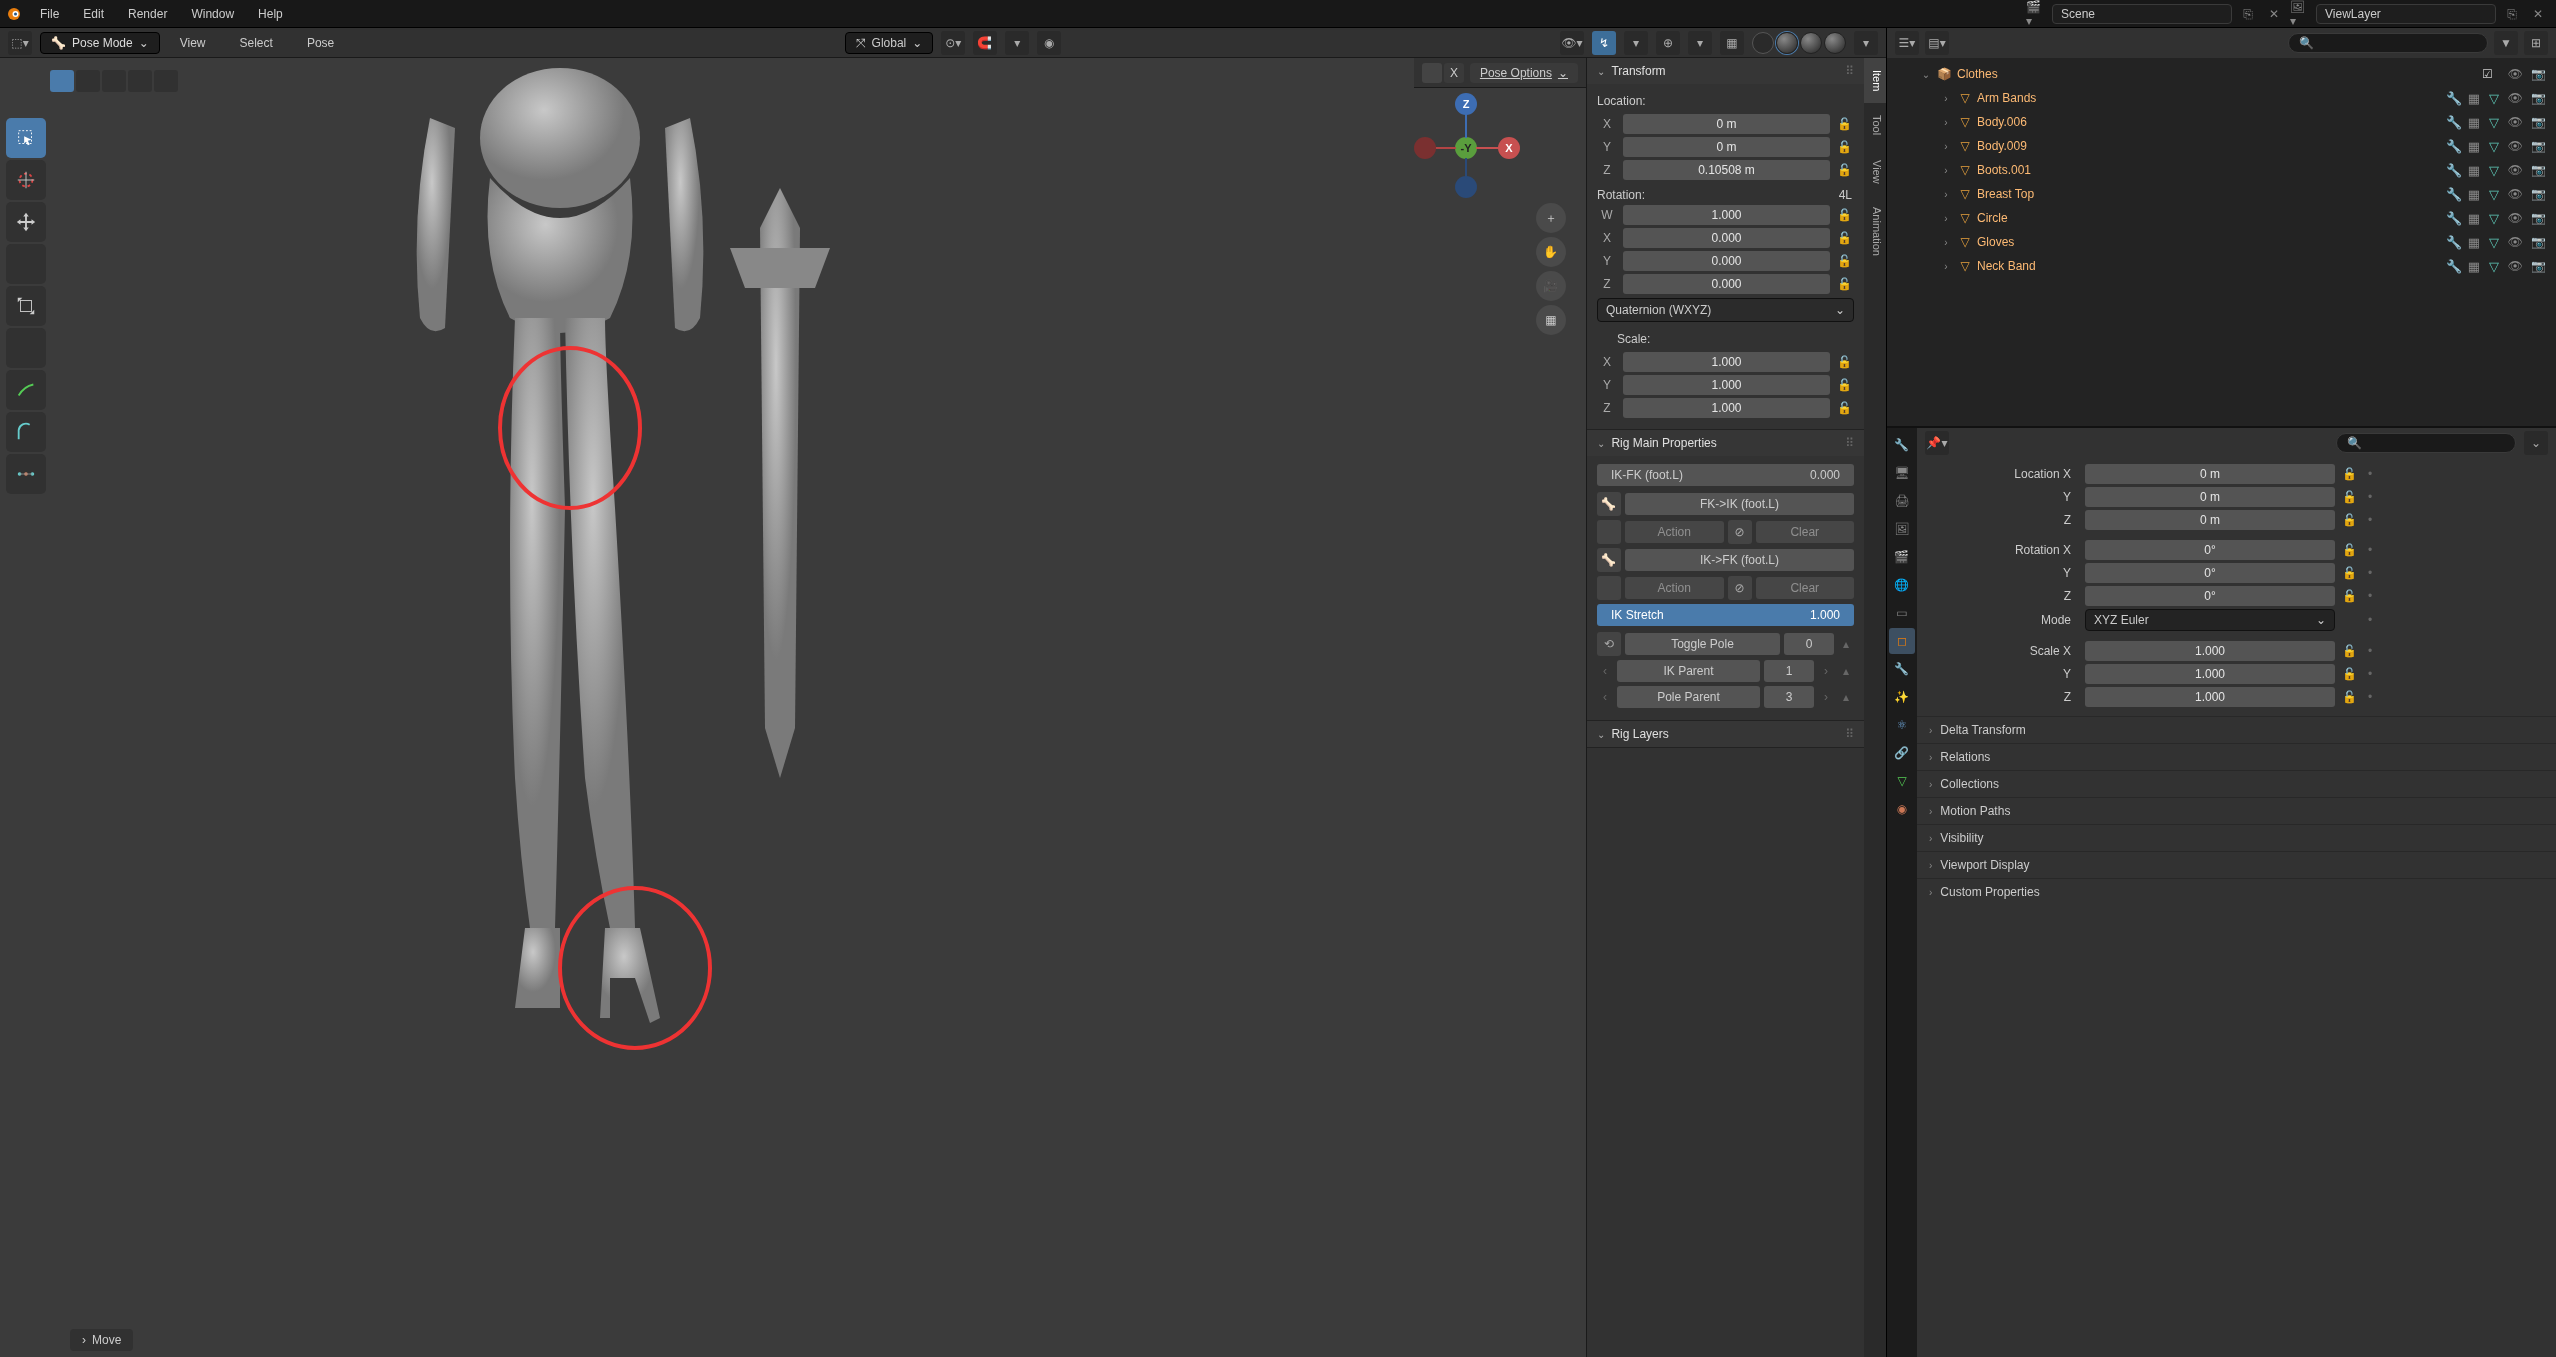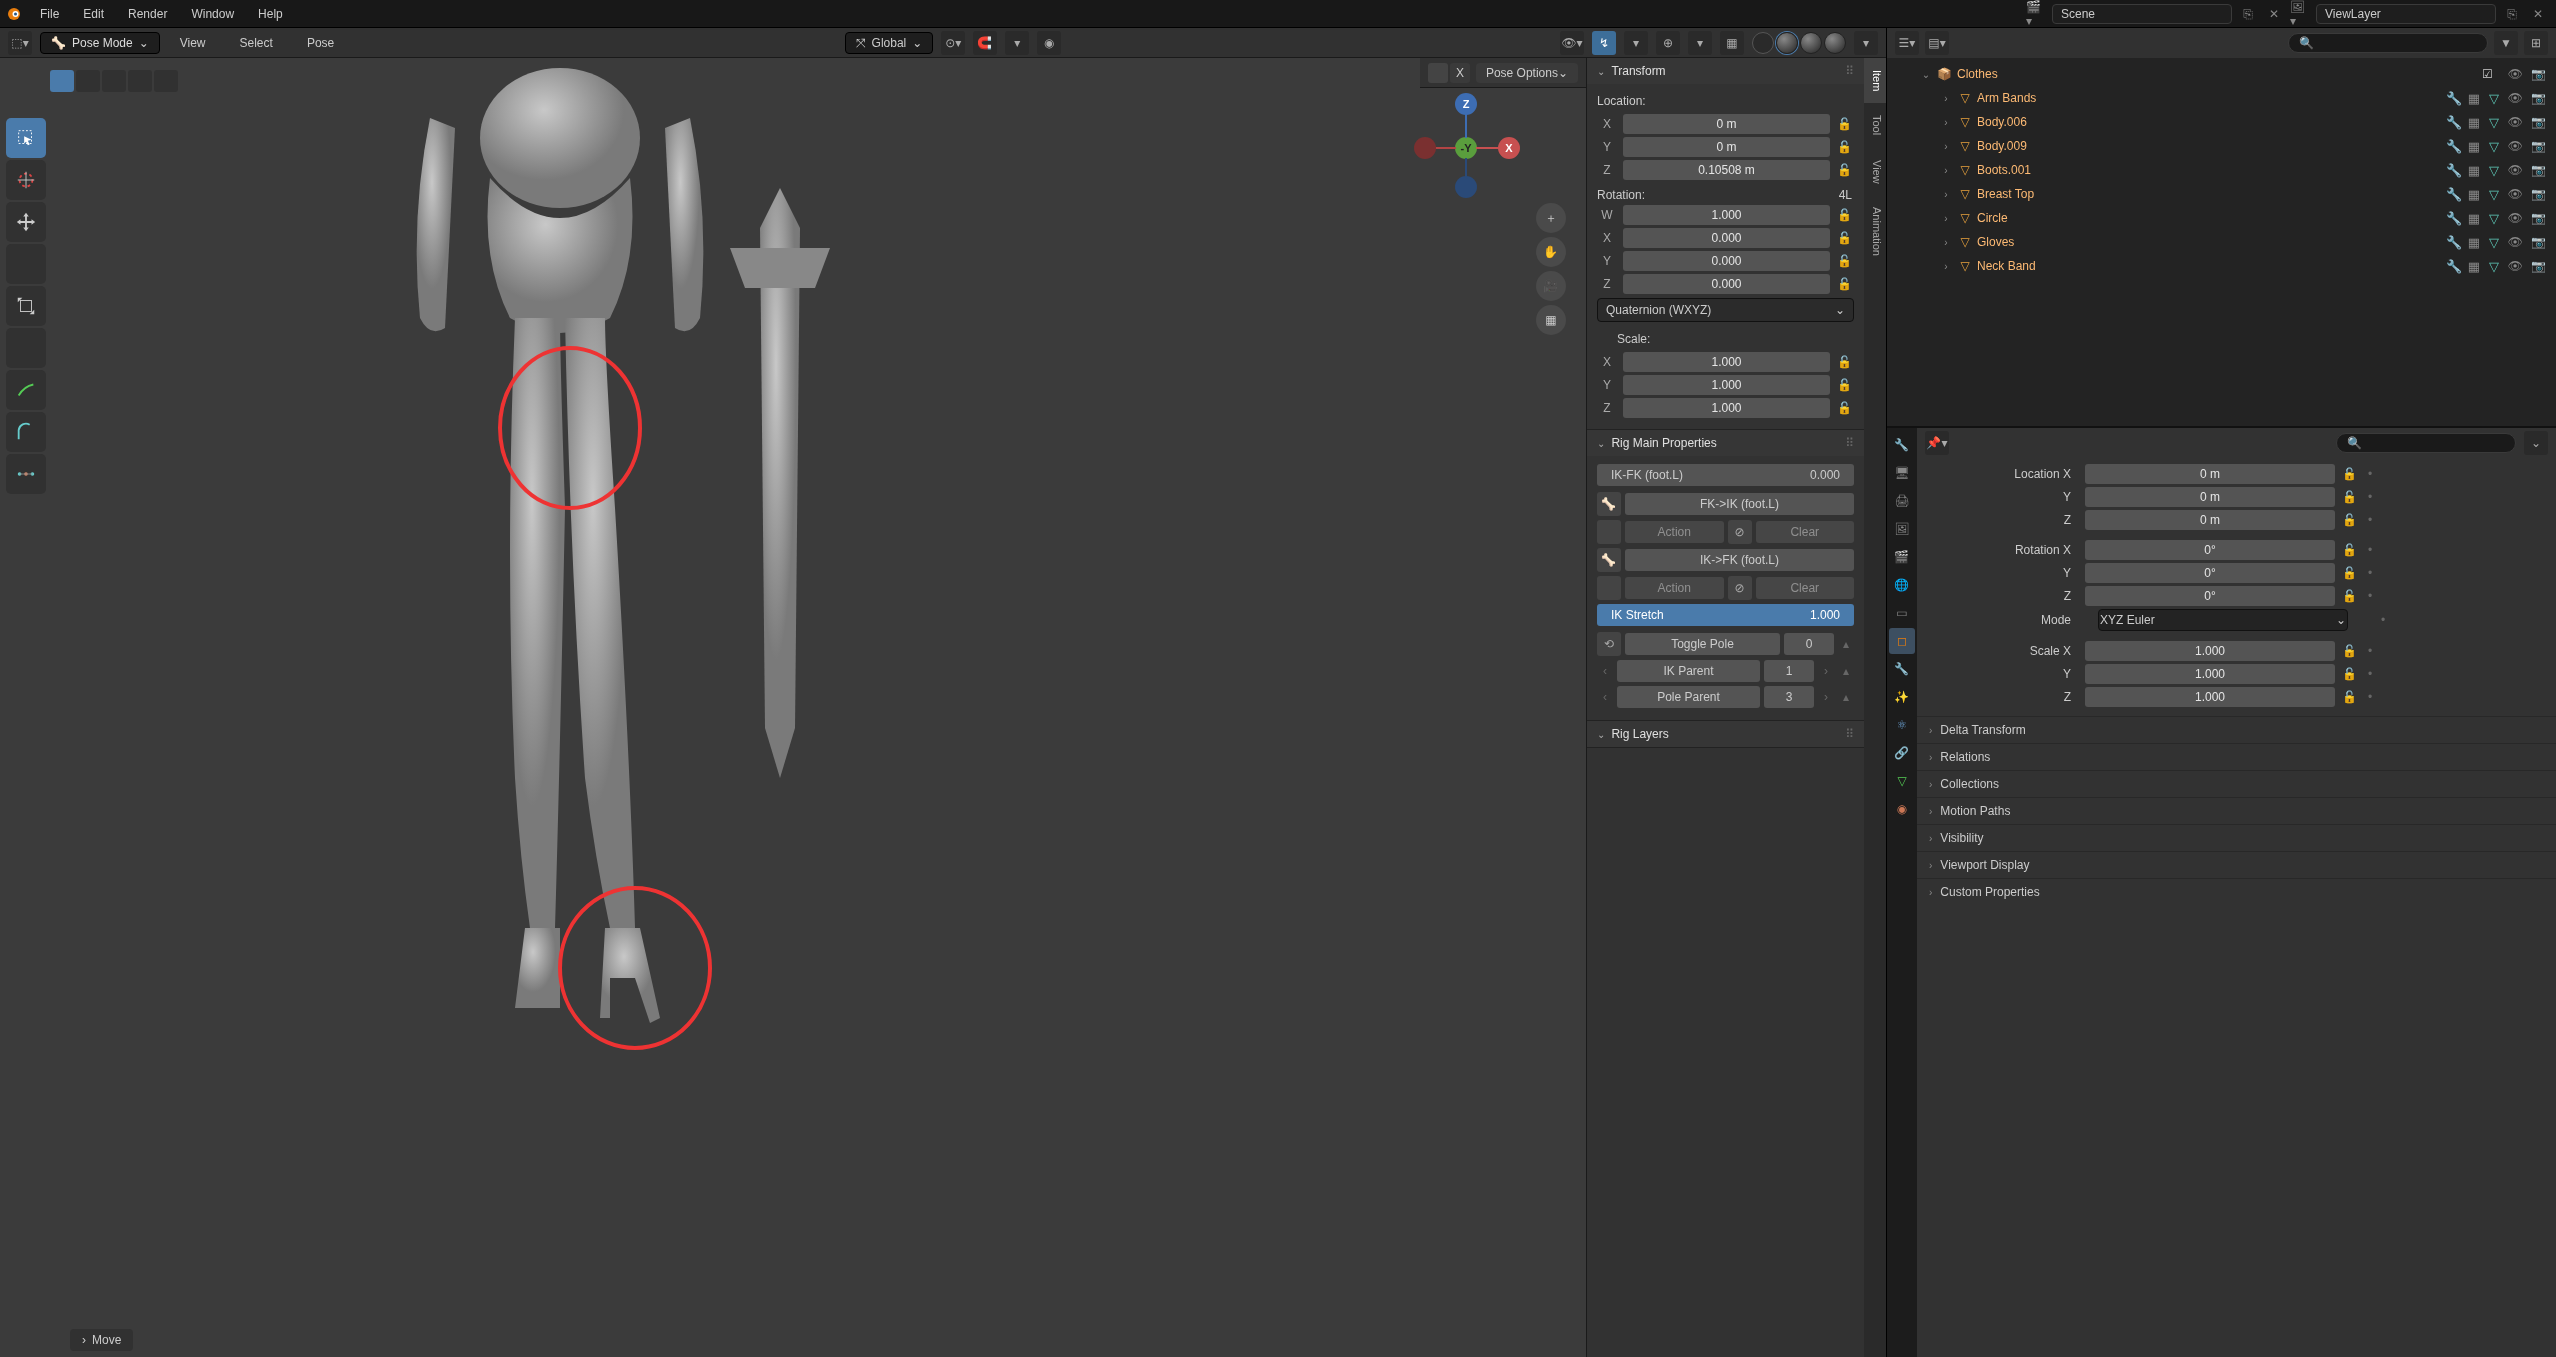--- a/index.html
+++ b/index.html
@@ -84,21 +84,21 @@
 .rig-arrow { width:16px; color:#666; text-align:center; cursor:pointer;}
 .rig-wide { flex:1; background:#545454; border-radius:3px; padding:4px 8px; text-align:center; display:flex;}
 .rig-wide .lbl{flex:1; text-align:left; padding-left:6px;}
 .rig-wide .num{padding-right:6px;}
 
 
 .pose-opts { position:absolute; right:0; top:0; height:30px; background:#323232; display:flex; align-items:center; gap:6px; padding:0 8px; border-bottom:1px solid #1a1a1a;}
 .pose-opts .pill { display:flex; gap:2px;}
 .pose-opts .pc { width:20px; height:20px; background:#444; border-radius:3px;}
 .pose-opts .pc.x{background:#3a3a3a; color:#ccc; display:flex;align-items:center;justify-content:center;}
-.pose-opts .drop { background:#3a3a3a; border-radius:4px; padding:3px 10px; display:flex; align-items:center; cursor:pointer;}
+.pose-opts .drop { background:#3a3a3a; border-radius:4px; padding:3px 10px; display:flex; align-items:center; gap:6px; cursor:pointer;text-decoration:underline;}
 
 
 .right-col { width:670px; display:flex; flex-direction:column; background:#232323; border-left:1px solid #000; }
 
 
 .outliner { height:400px; display:flex; flex-direction:column; border-bottom:2px solid #111; }
 .outliner-header { height:30px; background:#313131; display:flex; align-items:center; gap:6px; padding:0 8px; }
 .out-search { flex:1; max-width:200px; background:#1a1a1a; border:1px solid #3a3a3a; border-radius:10px; padding:2px 10px; display:flex; align-items:center; gap:6px;}
 .out-search input{ background:transparent; border:none; outline:none; color:#ccc; flex:1;}
 .outliner-body { flex:1; overflow:auto; padding:4px 0; }
@@ -124,21 +124,21 @@
 .prop-body { flex:1; background:#323232; overflow:auto;}
 .prop-head { height:30px; display:flex; align-items:center; padding:0 8px; gap:8px; }
 .prop-head .search{ background:#1a1a1a; border:1px solid #3a3a3a; border-radius:10px; padding:2px 10px; display:flex; gap:6px; align-items:center; width:180px;}
 .prop-head .search input{background:transparent;border:none;outline:none;color:#ccc;flex:1;}
 .pp-section { padding:6px 12px; }
 .pp-row { display:flex; align-items:center; margin-bottom:3px; gap:6px;}
 .pp-label { width:150px; text-align:right; color:#ccc; padding-right:8px;}
 .pp-val { flex:1; max-width:250px; background:#545454; border-radius:3px; padding:3px 8px; text-align:center; color:#e5e5e5;}
 .pp-lock { width:18px; color:#888; text-align:center;}
 .pp-dot { width:10px; text-align:center; color:#666;}
-.pp-drop { flex:1; max-width:250px; background:#232323; border:1px solid #111; border-radius:4px; padding:3px 1px; display:flex; align-items:center;margin-left:13px;}
+.pp-drop { flex:1; max-width:250px; background:#232323; border:1px solid #111; border-radius:4px; padding:3px 8px; display:flex; align-items:center;}
 .pp-collapse { display:flex; align-items:center; gap:8px; padding:6px 12px; cursor:pointer; border-top:1px solid #282828;}
 .pp-collapse .chev{color:#888; font-size:10px;}
 
 
 .figure { position:absolute; left:360px; top:0; width:520px; height:1020px; pointer-events:none; }
 </style>
 </head>
 <body>
 
 <div class="topbar">

